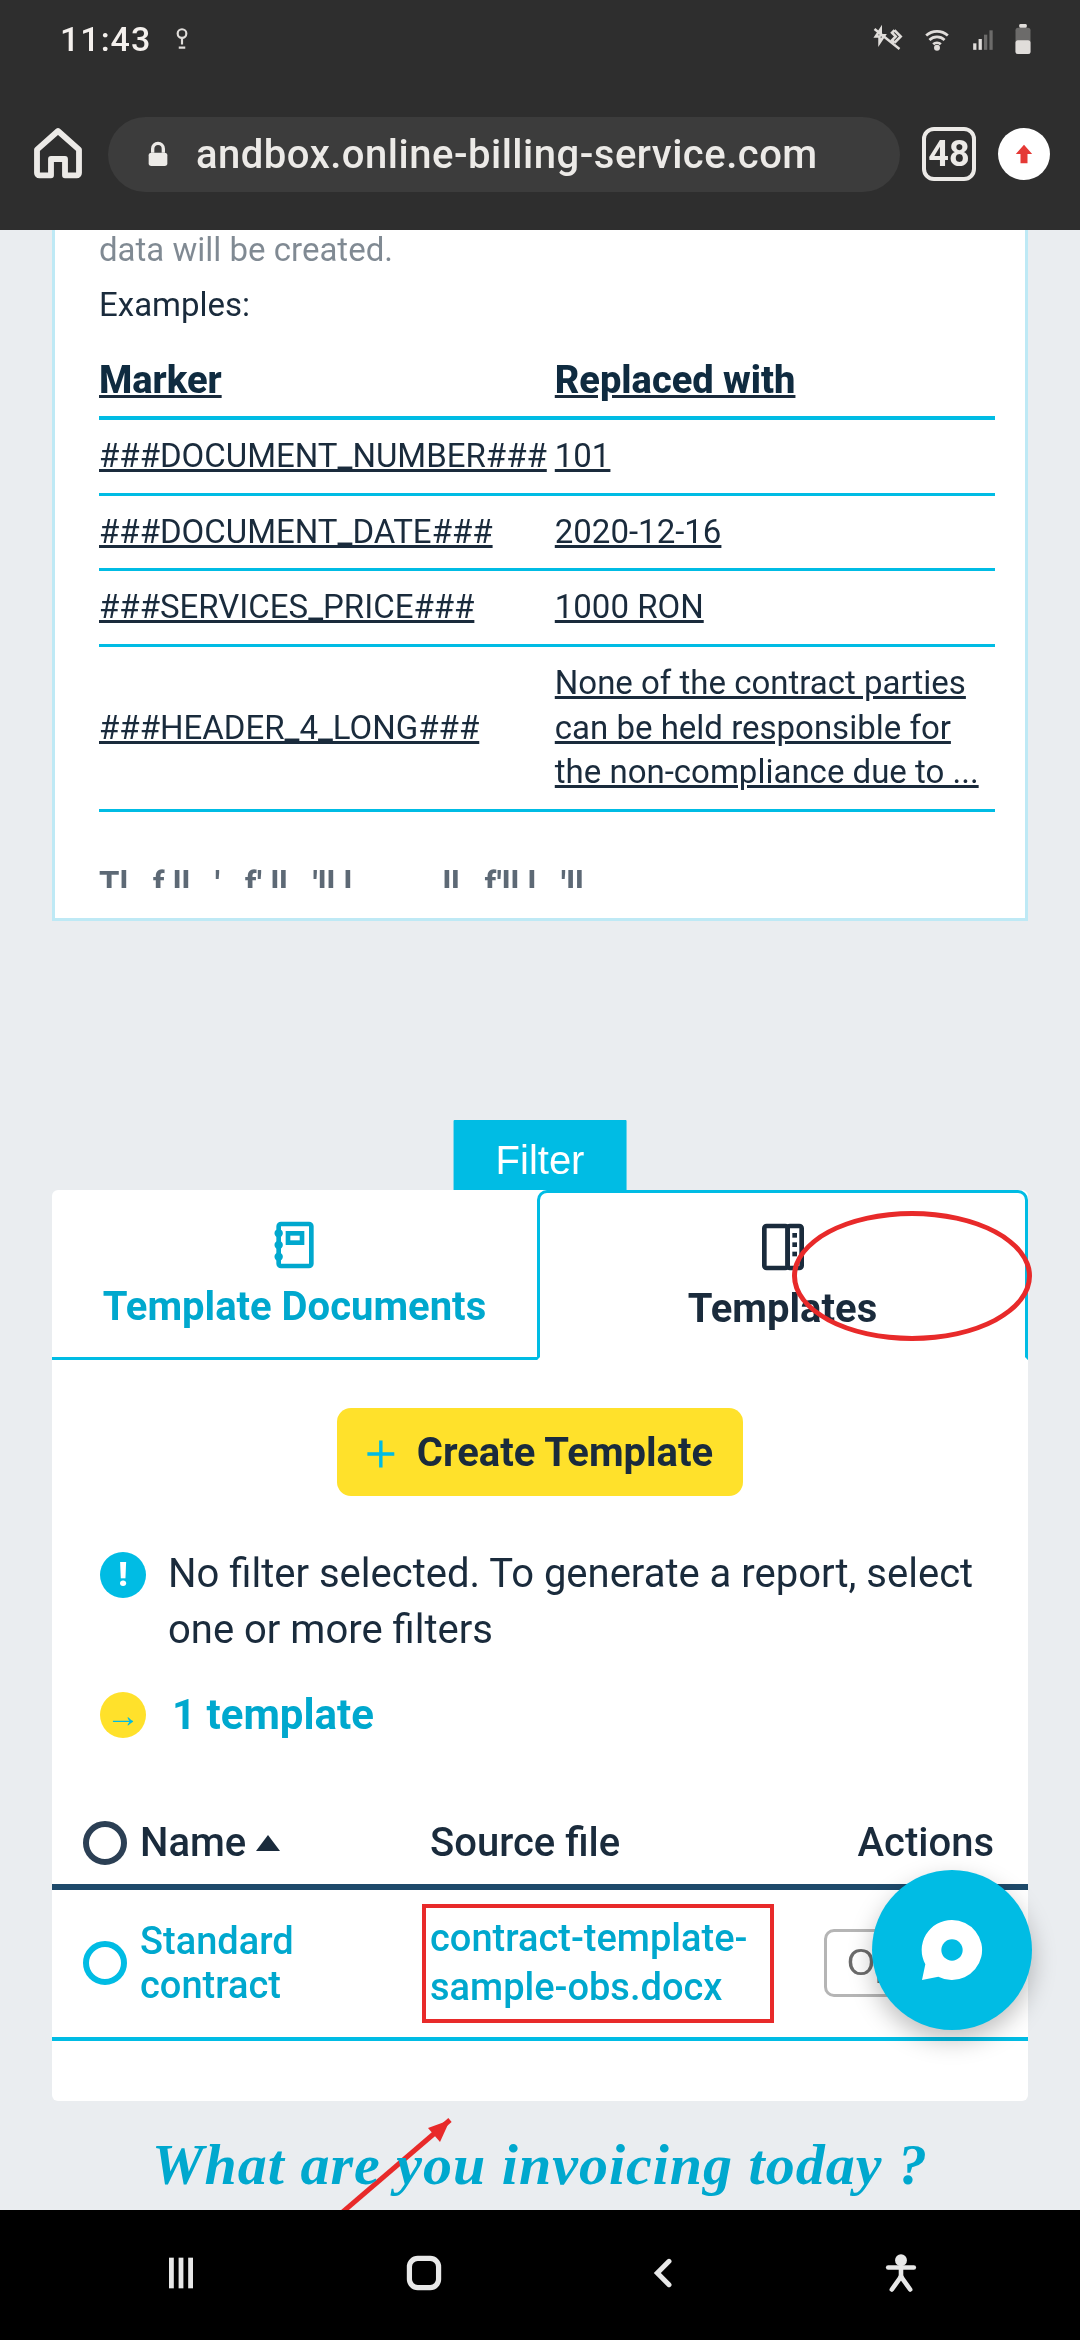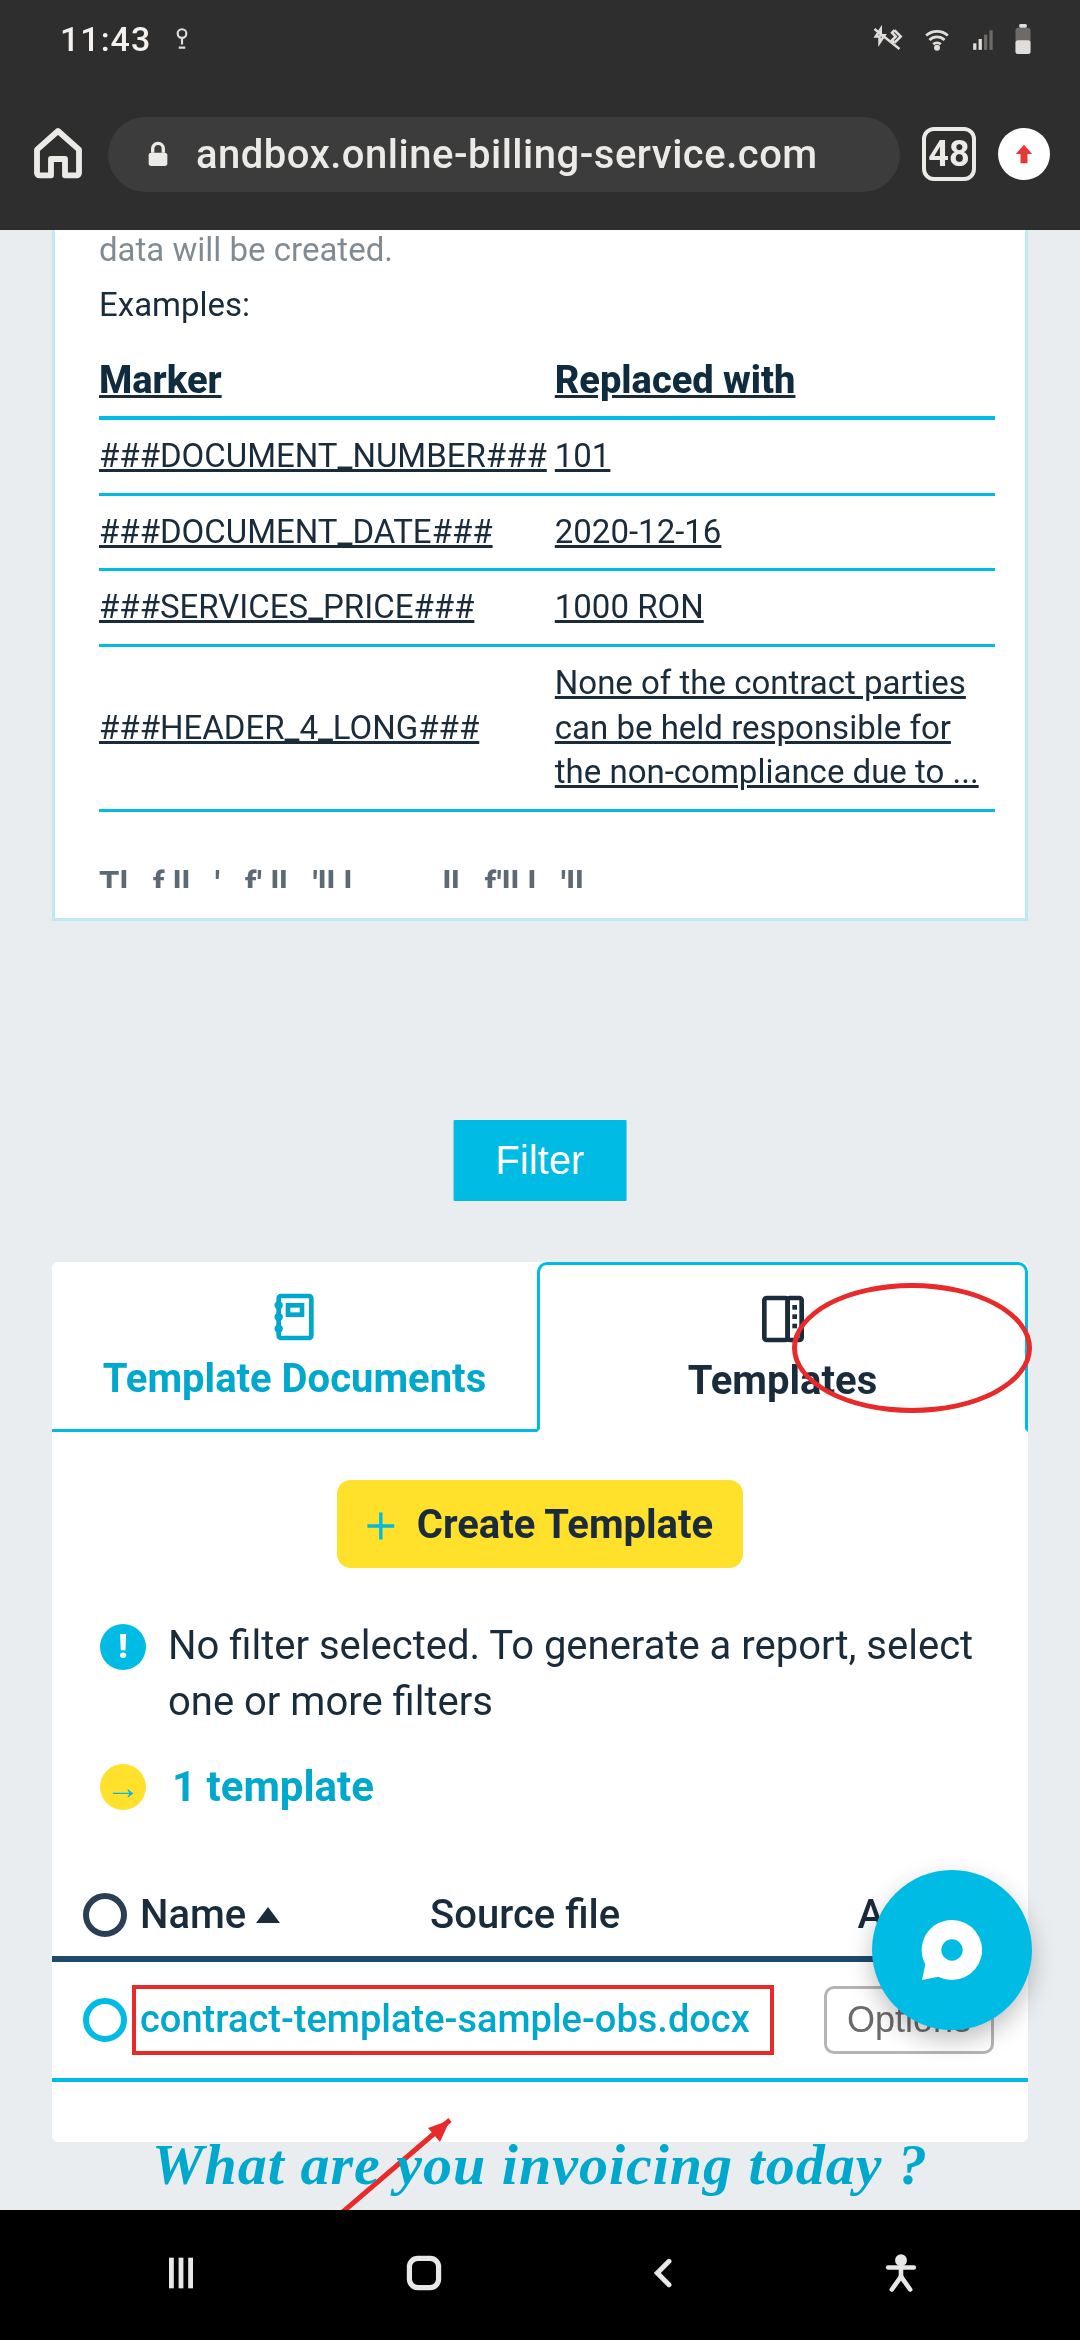--- a/index.html
+++ b/index.html
@@ -106,21 +106,21 @@
     margin-top:50px;height:26px;overflow:hidden;font-size:33px;font-weight:700;color:#1A2B3C;opacity:.7;
   }
   
   .filter-btn{
     position:absolute;left:50%;top:890px;transform:translateX(-50%);
     background:var(--cyan);color:#fff;border:none;border-radius:1px;
     font-size:40px;font-weight:500;padding:18px 42px;
   }
   
   .card{
-    position:absolute;left:52px;right:52px;top:1032px;
+    position:absolute;left:52px;right:52px;top:960px;
     background:#fff;border-radius:6px;
     padding-bottom:60px;
   }
   .tabs{display:flex;height:170px;}
   .tab{
     flex:1;display:flex;flex-direction:column;align-items:center;justify-content:center;gap:10px;
     border-bottom:3px solid var(--cyan);
     color:var(--cyan-text);font-size:40px;font-weight:700;
     position:relative;
   }
@@ -353,20 +353,21 @@
         <span class="caret-up"></span>
       </span>
       <span class="src">Source file</span>
       <span class="act">Actions</span>
     </div>
 
     <div class="trow">
       <span class="sel">
           <span class="circle-cyan"></span>
         </span>
+      <span class="name">Standard contract</span>
       <span class="src">
         <span>contract-template-sample-obs.docx</span>
         <span class="red-box"></span>
       </span>
       <span class="act">
         <button class="options-btn">Options</button>
       </span>
     </div>
   </div>
 

